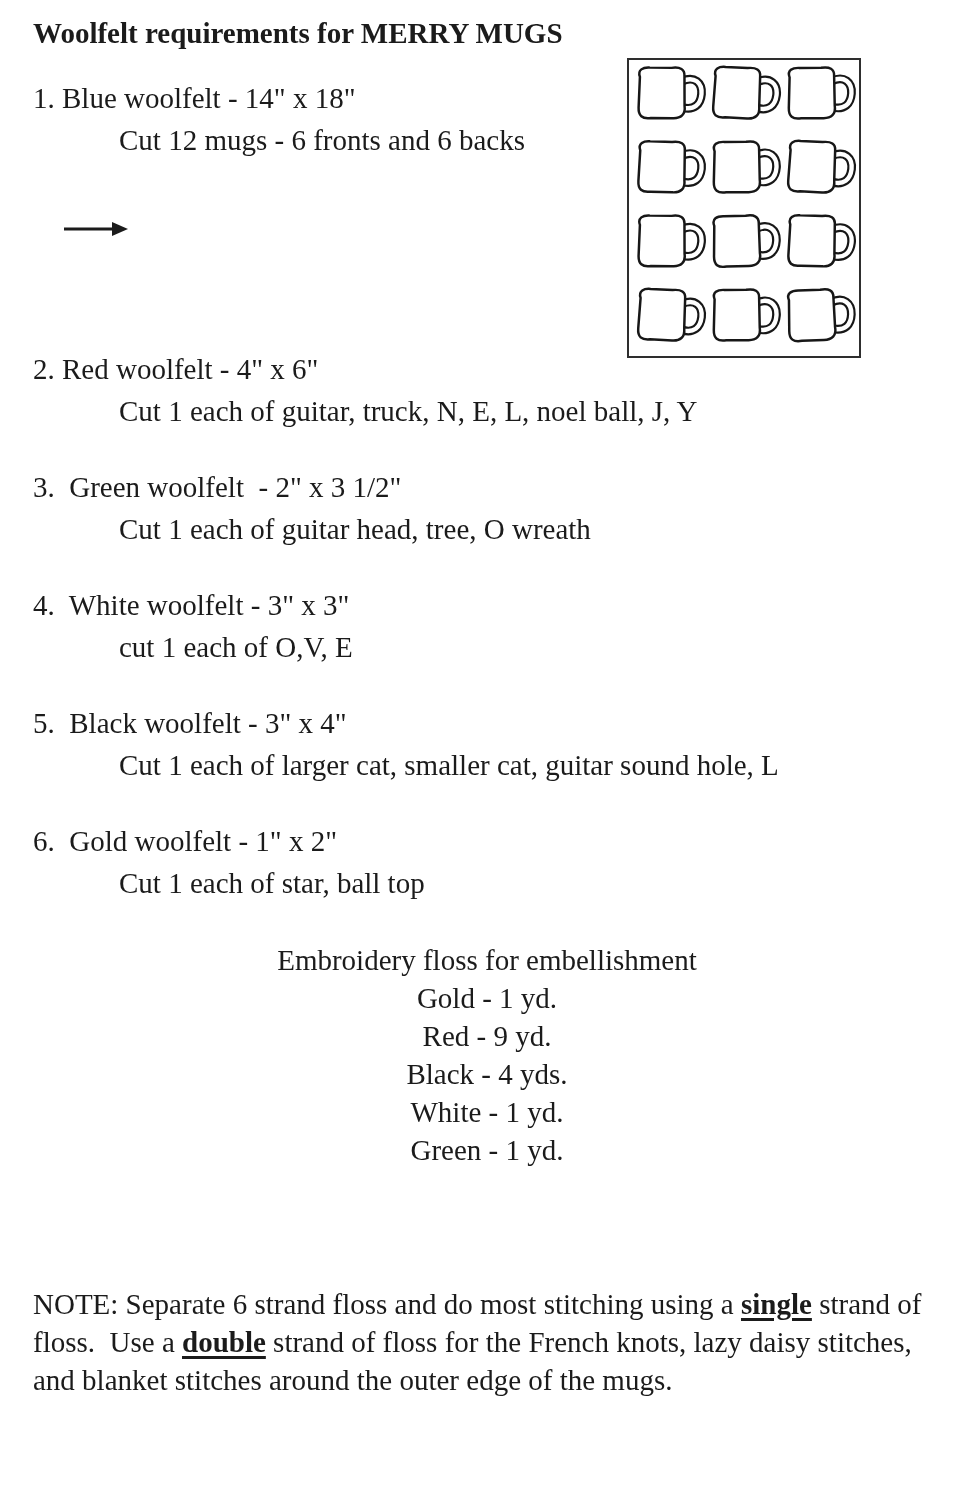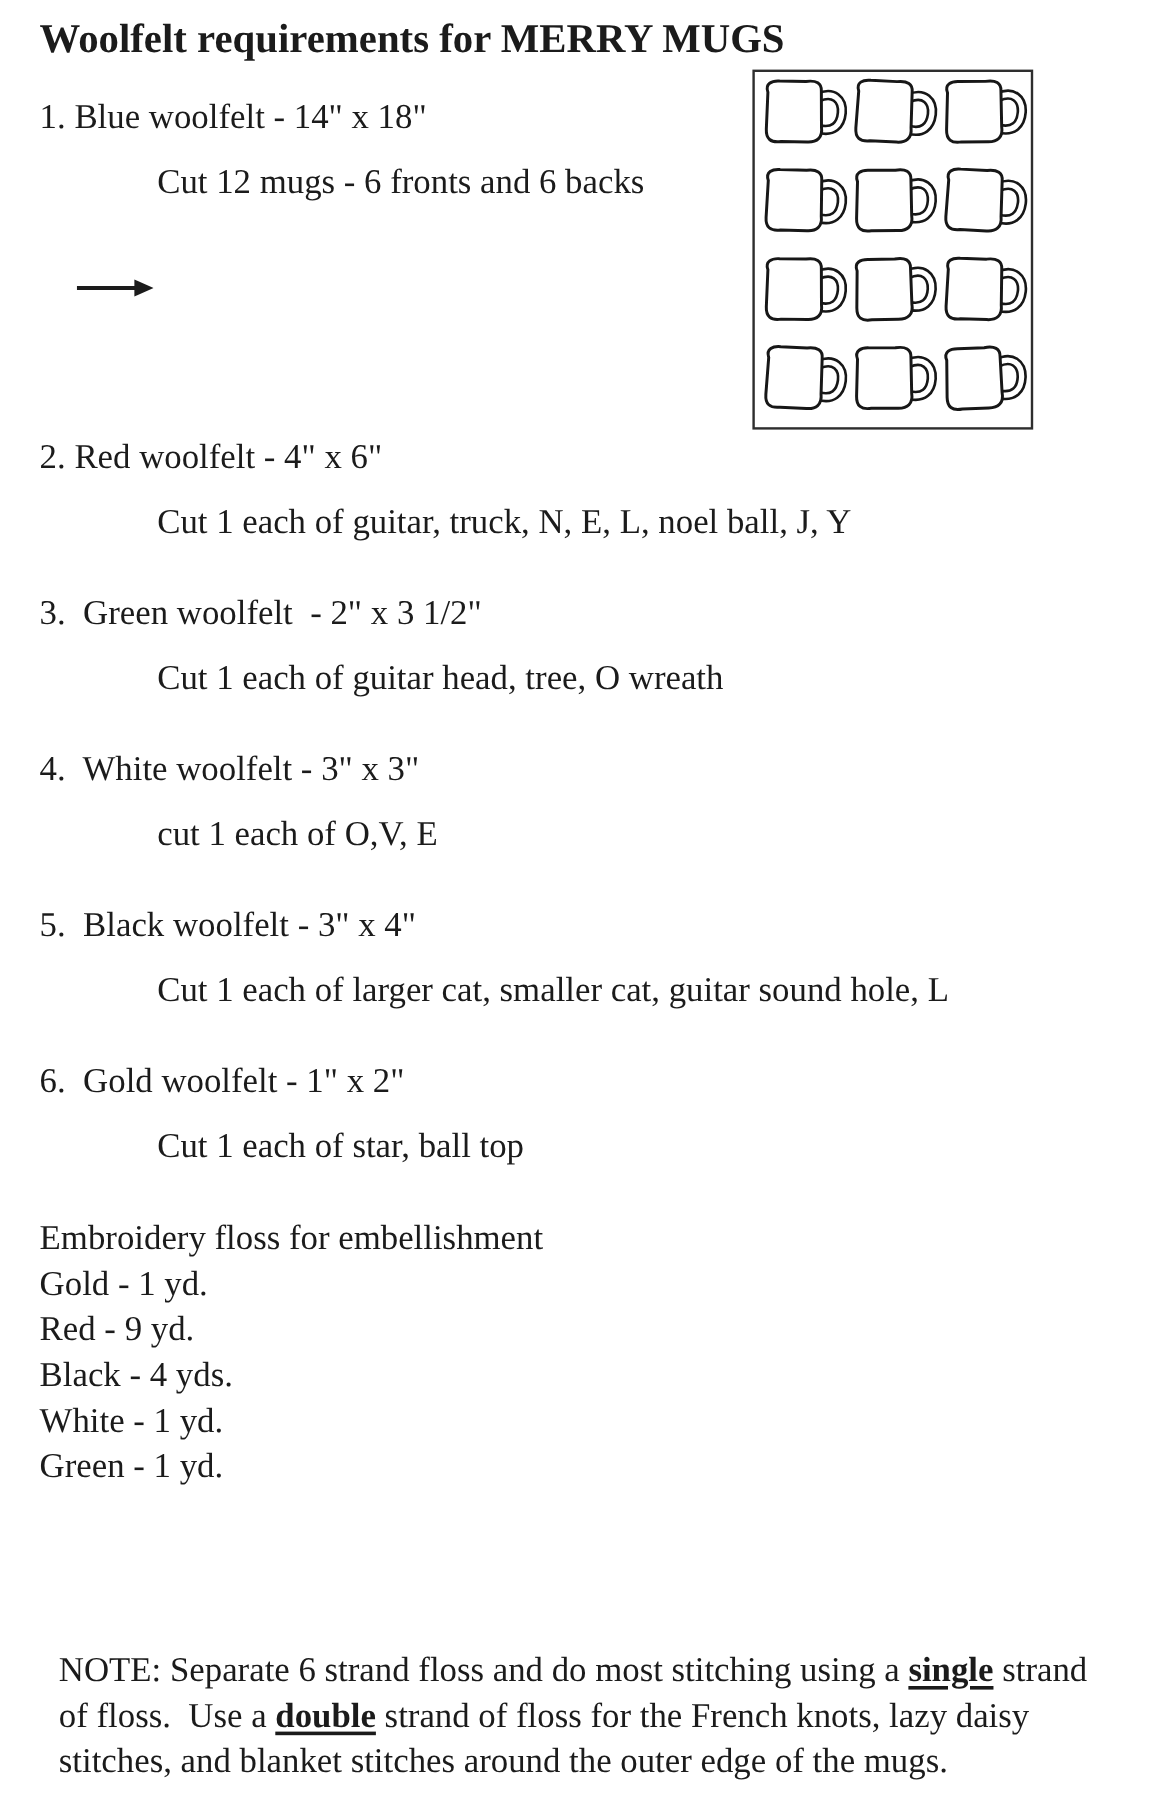--- a/index.html
+++ b/index.html
@@ -19,57 +19,57 @@
     position: relative;
     width: 977px;
     height: 1500px;
     padding: 13px 36px 0 33px;
     box-sizing: border-box;
     font-size: 29px;
     line-height: 38px;
   }
   .title {
     font-weight: bold;
-    font-size: 34px;
+    font-size: 29px;
     line-height: 40px;
     margin: 0;
     white-space: pre-wrap;
   }
   .item { margin-top: 38px; }
   .item.first { margin-top: 26px; }
   .item-heading {
     margin: 0;
     white-space: pre-wrap;
   }
   .item-detail {
-    margin: 16px;
+    margin: 4px;
     padding-left: 82px;
     white-space: pre-wrap;
   }
   .caption-row {
     margin-top: 50px;
     margin-left: 15px;
     font-style: italic;
     line-height: 40px;
     white-space: nowrap;
   }
   .caption-row .arrow {
     vertical-align: middle;
     margin-left: 16px;
     margin-bottom: 6px;
   }
   .item.after-diagram { margin-top: 101px; }
   .floss { margin-top: 39px; }
-  .floss p { margin: 0; white-space: pre-wrap; }
+  .floss p { margin: 0; white-space: pre-wrap; text-align: center; }
   .note {
     margin-top: 40px;
     width: 905px;
     white-space: pre-wrap;
   }
-  .note p { margin: 16px; }
+  .note p { margin: 0; }
   .emph {
     font-weight: bold;
     text-decoration: underline;
     text-decoration-thickness: 2.5px;
     text-underline-offset: 4px;
   }
   .diagram {
     position: absolute;
     left: 627px;
     top: 58px;

